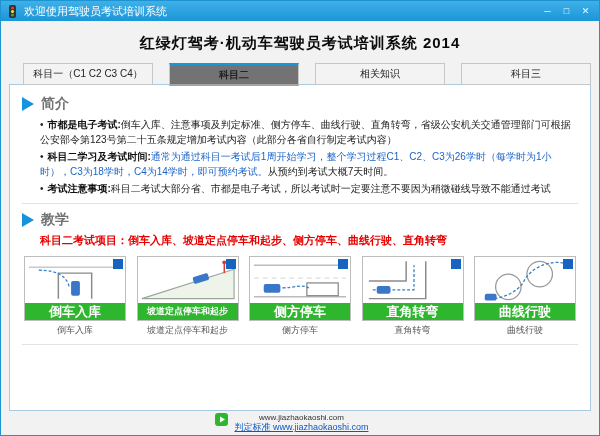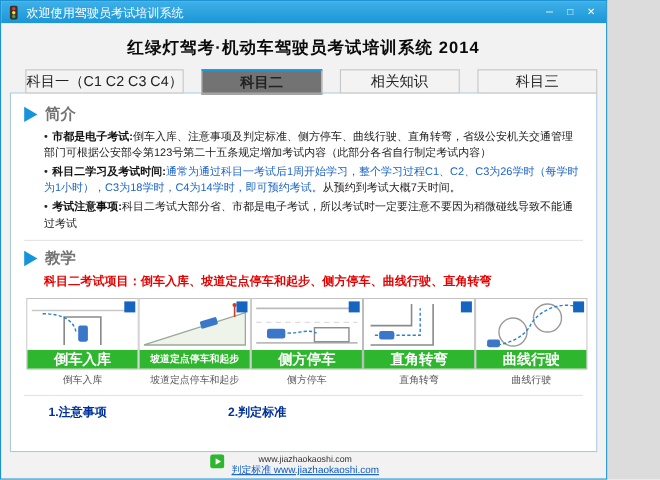--- a/index.html
+++ b/index.html
@@ -2,42 +2,42 @@
 <html><head>
 <meta charset="utf-8">
 <style>
   * { box-sizing: border-box; margin: 0; padding: 0; }
   html,body { width:600px; height:436px; }
   body {
     font-family: "Liberation Sans", "DejaVu Sans", sans-serif;
     background:#dcdcdc;
   }
   .window {
-    position:relative; width:552px; height:436px;
+    position:relative; width:600px; height:436px;
     background:#f2f2f2; border:1px solid #1d93d2; overflow:hidden;
   }
   
   .titlebar {
     height:20px; background:linear-gradient(#3fb0e8,#1b96d8);
     display:flex; align-items:center; padding:0 5px; gap:5px;
   }
   .titlebar-text { color:#fff; font-size:11px; flex:1; white-space:nowrap; }
   .win-controls { display:flex; gap:2px; }
   .win-btn {
     width:17px; height:15px; color:#fff; font-size:9px;
     display:flex; align-items:center; justify-content:center; cursor:default;
   }
   
   .header { text-align:center; padding-top:13px; height:40px; }
   .header h1 { font-size:15px; font-weight:bold; color:#0a0a0a; letter-spacing:1px; }
   
   .tabs { position:absolute; left:8px; right:8px; top:62px; height:22px; display:flex; gap:2px; z-index:2; }
   .tab {
     flex:1; background:#f3f3f3; border:1px solid #c6c6c6;
-    font-size:13px; color:#222; display:flex; align-items:center; justify-content:center;
+    font-size:10px; color:#222; display:flex; align-items:center; justify-content:center;
     cursor:default; white-space:nowrap;margin-left:14px;
   }
   .tab.active {
     background:#737373; border-top:2px solid #1b96d8; border-bottom:2px solid #a3a3a3;
     font-weight:bold; height:23px;
   }
   
   .panel {
     position:absolute; left:8px; right:8px; top:83px; bottom:24px;
     background:#fff; border:1px solid #a9cbe2; overflow:hidden; padding:4px 0;
@@ -221,24 +221,20 @@
           </div>
           <div class="bar">曲线行驶</div>
         </div>
         <div class="caption">曲线行驶</div>
       </div>
 
     </div>
 
     <hr class="sep">
 
-    <div class="note-links">
-      <span class="note-link">1.注意事项</span>
-      <span class="note-link">2.判定标准</span>
-    </div>
 
   </div>
 
   <div class="footer">
     <span>
       <svg width="13" height="13" viewBox="0 0 13 13">
         <rect x="0" y="0" width="13" height="13" rx="3" fill="#2eb62e"></rect>
         <polygon points="5,3.5 10,6.5 5,9.5" fill="#fff"></polygon>
       </svg>
     </span>

